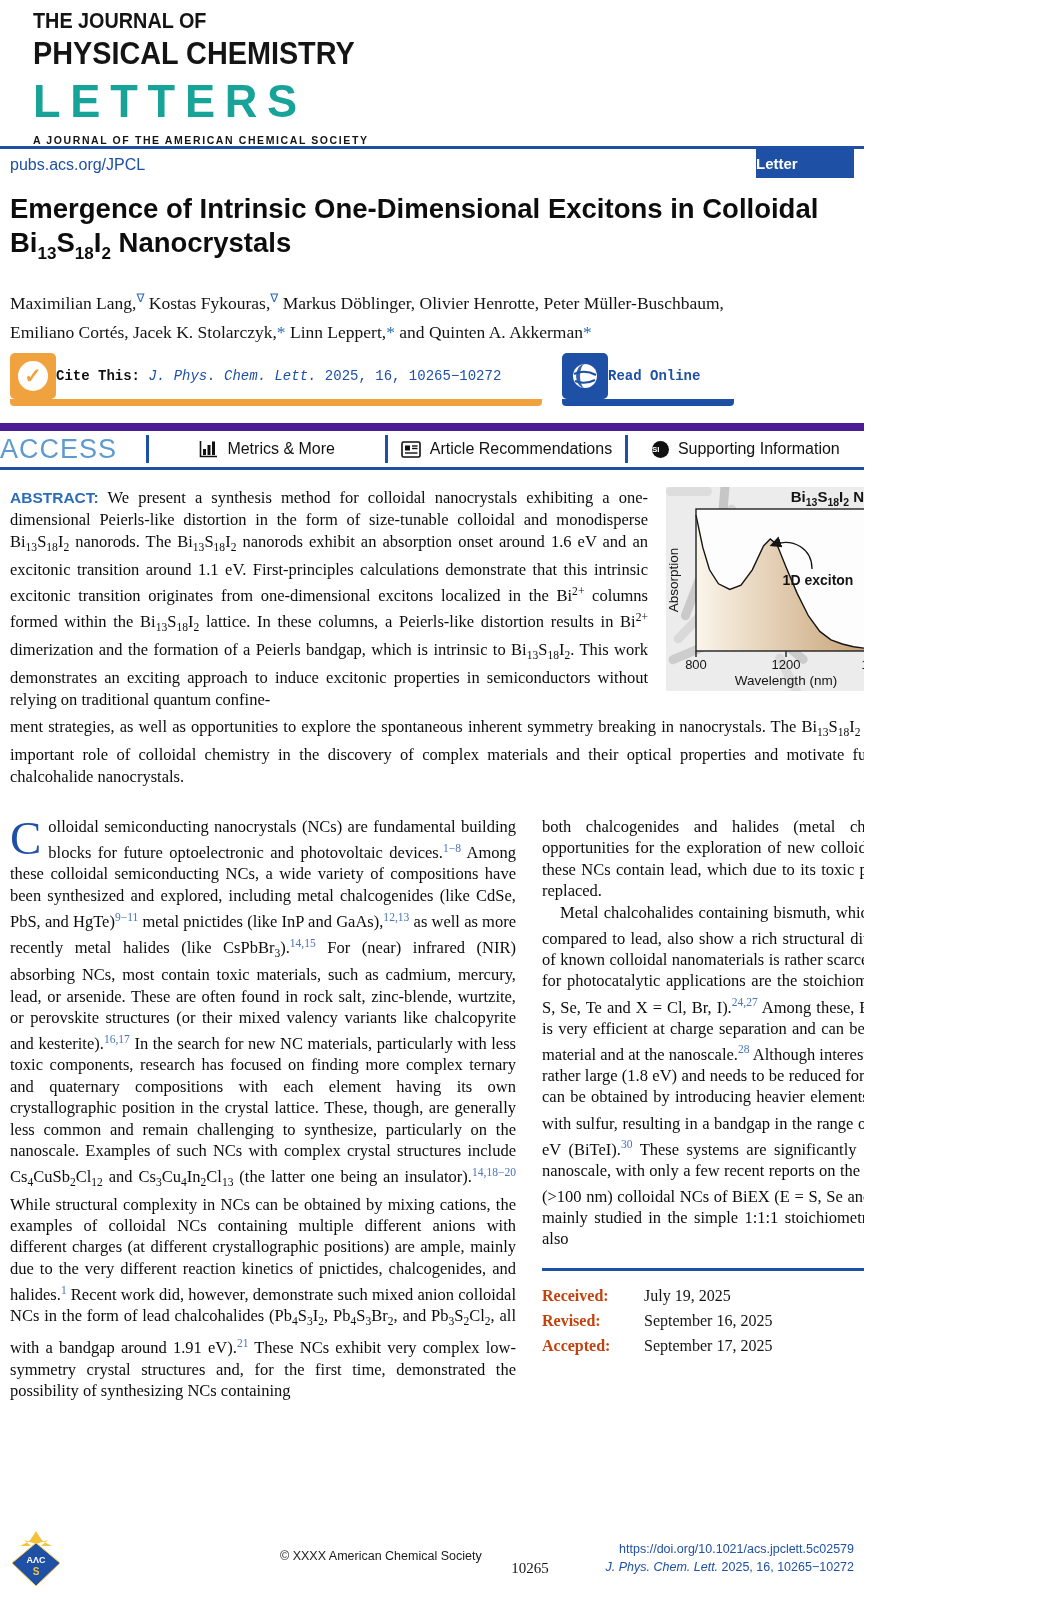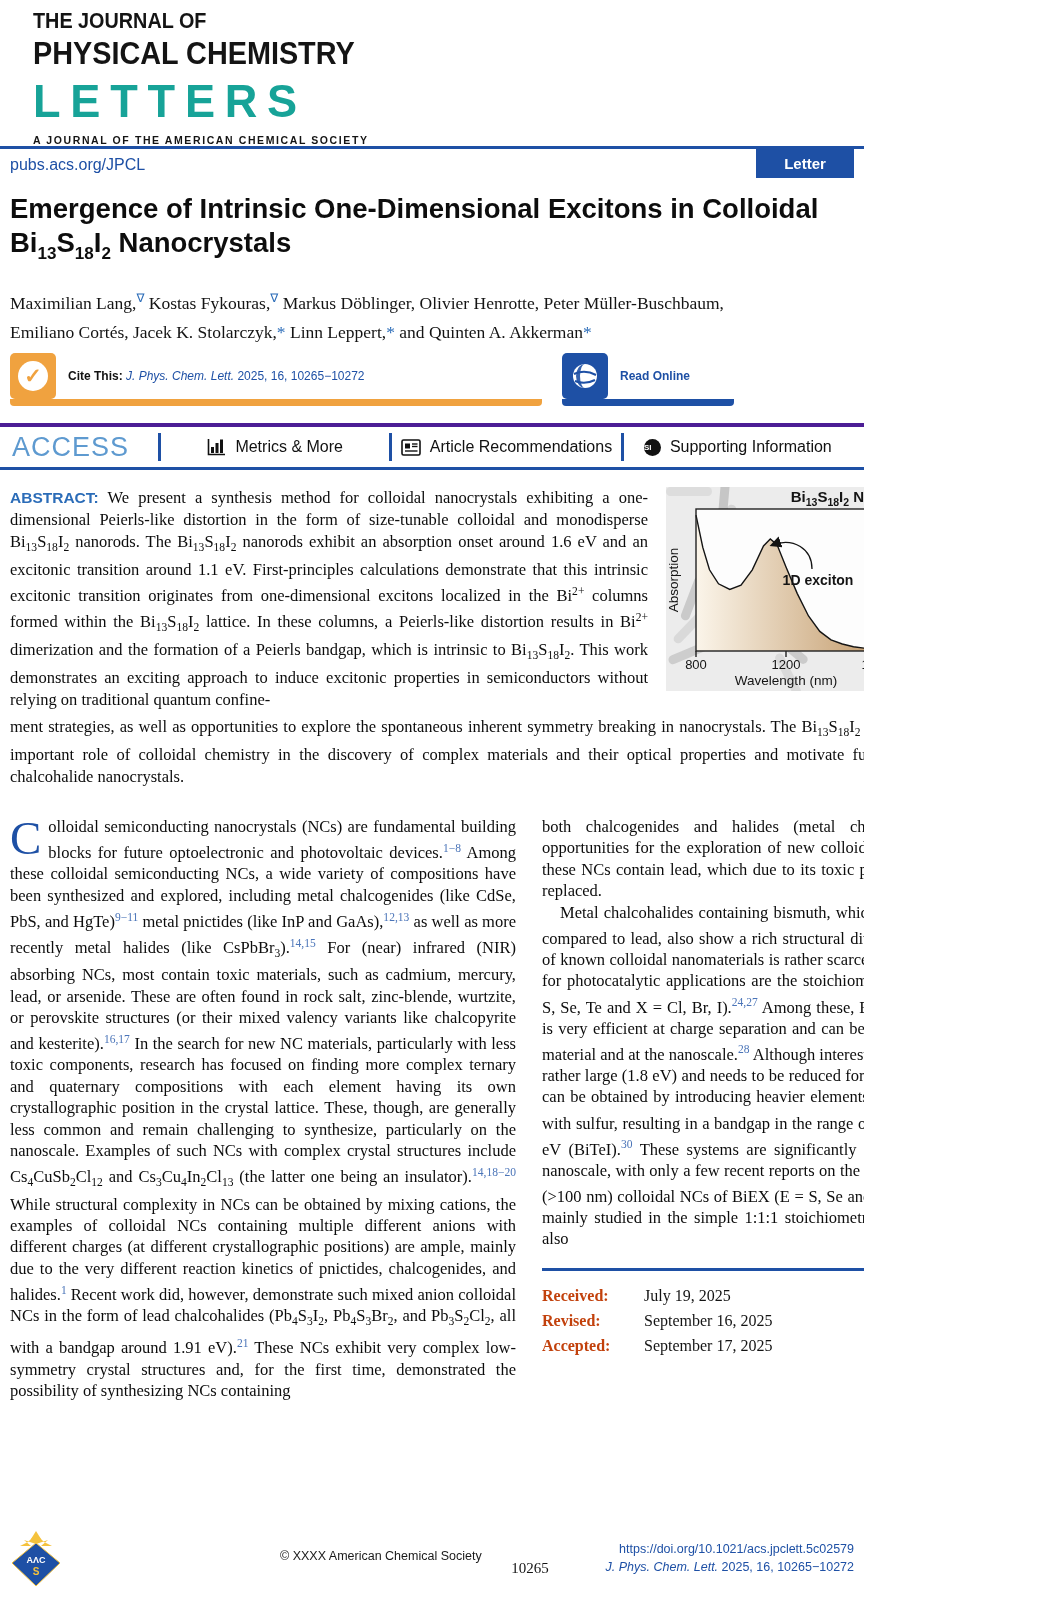--- a/index.html
+++ b/index.html
@@ -14,51 +14,51 @@
       transform:scaleX(.9);transform-origin:left center;margin-top:1px;}
   .m3{font-family:"Liberation Sans",sans-serif;font-weight:bold;font-size:46px;color:#17A398;
       letter-spacing:10px;margin-top:2px;transform:scaleX(.98);transform-origin:left center;}
   .m4{font-family:"Liberation Sans",sans-serif;font-weight:bold;font-size:10.5px;color:#141414;
       letter-spacing:1.6px;margin-top:6px;}
 
   #toprule{position:absolute;left:0;right:0;top:146px;height:3px;background:#1E50A5;}
   #sitelink{position:absolute;left:10px;top:156px;font-family:"Liberation Sans",sans-serif;
             font-size:16px;color:#1E50A5;text-decoration:none;}
   #badge{position:absolute;right:10px;top:149px;width:98px;height:29px;background:#1E50A5;color:#fff;
-         font-family:"Liberation Sans",sans-serif;font-weight:bold;font-size:15px;line-height:29px;text-align:center;}
+         font-family:"Liberation Sans",sans-serif;font-weight:bold;font-size:15px;line-height:29px;text-align:left;}
 
   
   #title{position:absolute;left:10px;top:192px;width:1020px;font-family:"Liberation Sans",sans-serif;
          font-weight:bold;font-size:27.5px;line-height:34px;color:#0d0d0d;}
   #title sub{font-size:62%;}
   #authors{position:absolute;left:10px;top:284px;width:1030px;font-size:17.5px;line-height:29px;color:#141414;}
   .bsup{color:#2b6cb8;font-size:12px;vertical-align:super;}
   .bstar{color:#2b6cb8;}
 
   
   .cbox{position:absolute;top:353px;display:flex;flex-direction:column;}
   #citebox{left:10px;width:532px;}
   #readbox{left:562px;width:172px;}
   .cbox-row{display:flex;align-items:center;height:46px;background:#fff;}
   .cicon{width:46px;height:46px;border-radius:5px;display:flex;align-items:center;justify-content:center;flex:none;}
   #citebox .cicon{background:#F0A23F;}
   #readbox .cicon{background:#1E50A5;}
   .checkc{width:30px;height:30px;border-radius:50%;background:#fff;color:#F0A23F;
           font-family:"Liberation Sans",sans-serif;font-weight:bold;font-size:21px;line-height:30px;text-align:center;}
-  .ctext{padding-left:12px;font-family:Liberation Sans, sans-serif;font-size:12px;white-space:nowrap;}
+  .ctext{font-family:Liberation Mono, monospace;font-size:14px;white-space:nowrap;}
   .citelabel{font-weight:bold;color:#111;}
   .citeref{color:#1E50A5;}
   .readtext{color:#1E50A5;font-weight:bold;}
   .cbar{height:7px;border-radius:0 0 4px 4px;}
   #citebox .cbar{background:#F0A23F;}
   #readbox .cbar{background:#1E50A5;}
 
   
-  #accessbar{position:absolute;left:0;right:0;top:423px;height:47px;border-top:4px solid #4c1d95;
-             border-bottom:3px solid #1E50A5;display:flex;align-items:center;padding:0 12px;box-sizing:border-box;}
+  #accessbar{position:absolute;left:0;right:0;top:423px;height:47px;border-top:8px solid #4c1d95;
+             border-bottom:3px solid #1E50A5;display:flex;align-items:center;padding:0 0;box-sizing:border-box;}
   #accessword{font-family:"Liberation Sans",sans-serif;font-size:27px;color:#5E9AD0;letter-spacing:1px;width:146px;}
   .vr{width:3px;height:28px;background:#1E50A5;flex:none;}
   .aitem{flex:1;display:flex;align-items:center;justify-content:center;gap:9px;
          font-family:"Liberation Sans",sans-serif;font-size:16px;color:#111;}
   .sicirc{width:17px;height:17px;border-radius:50%;background:#111;color:#fff;
           font-family:"Liberation Sans",sans-serif;font-weight:bold;font-size:8px;line-height:17px;text-align:left;}
 
   
   #abstract{position:absolute;left:10px;top:487px;width:1038px;}
   .absrow{display:flex;}

